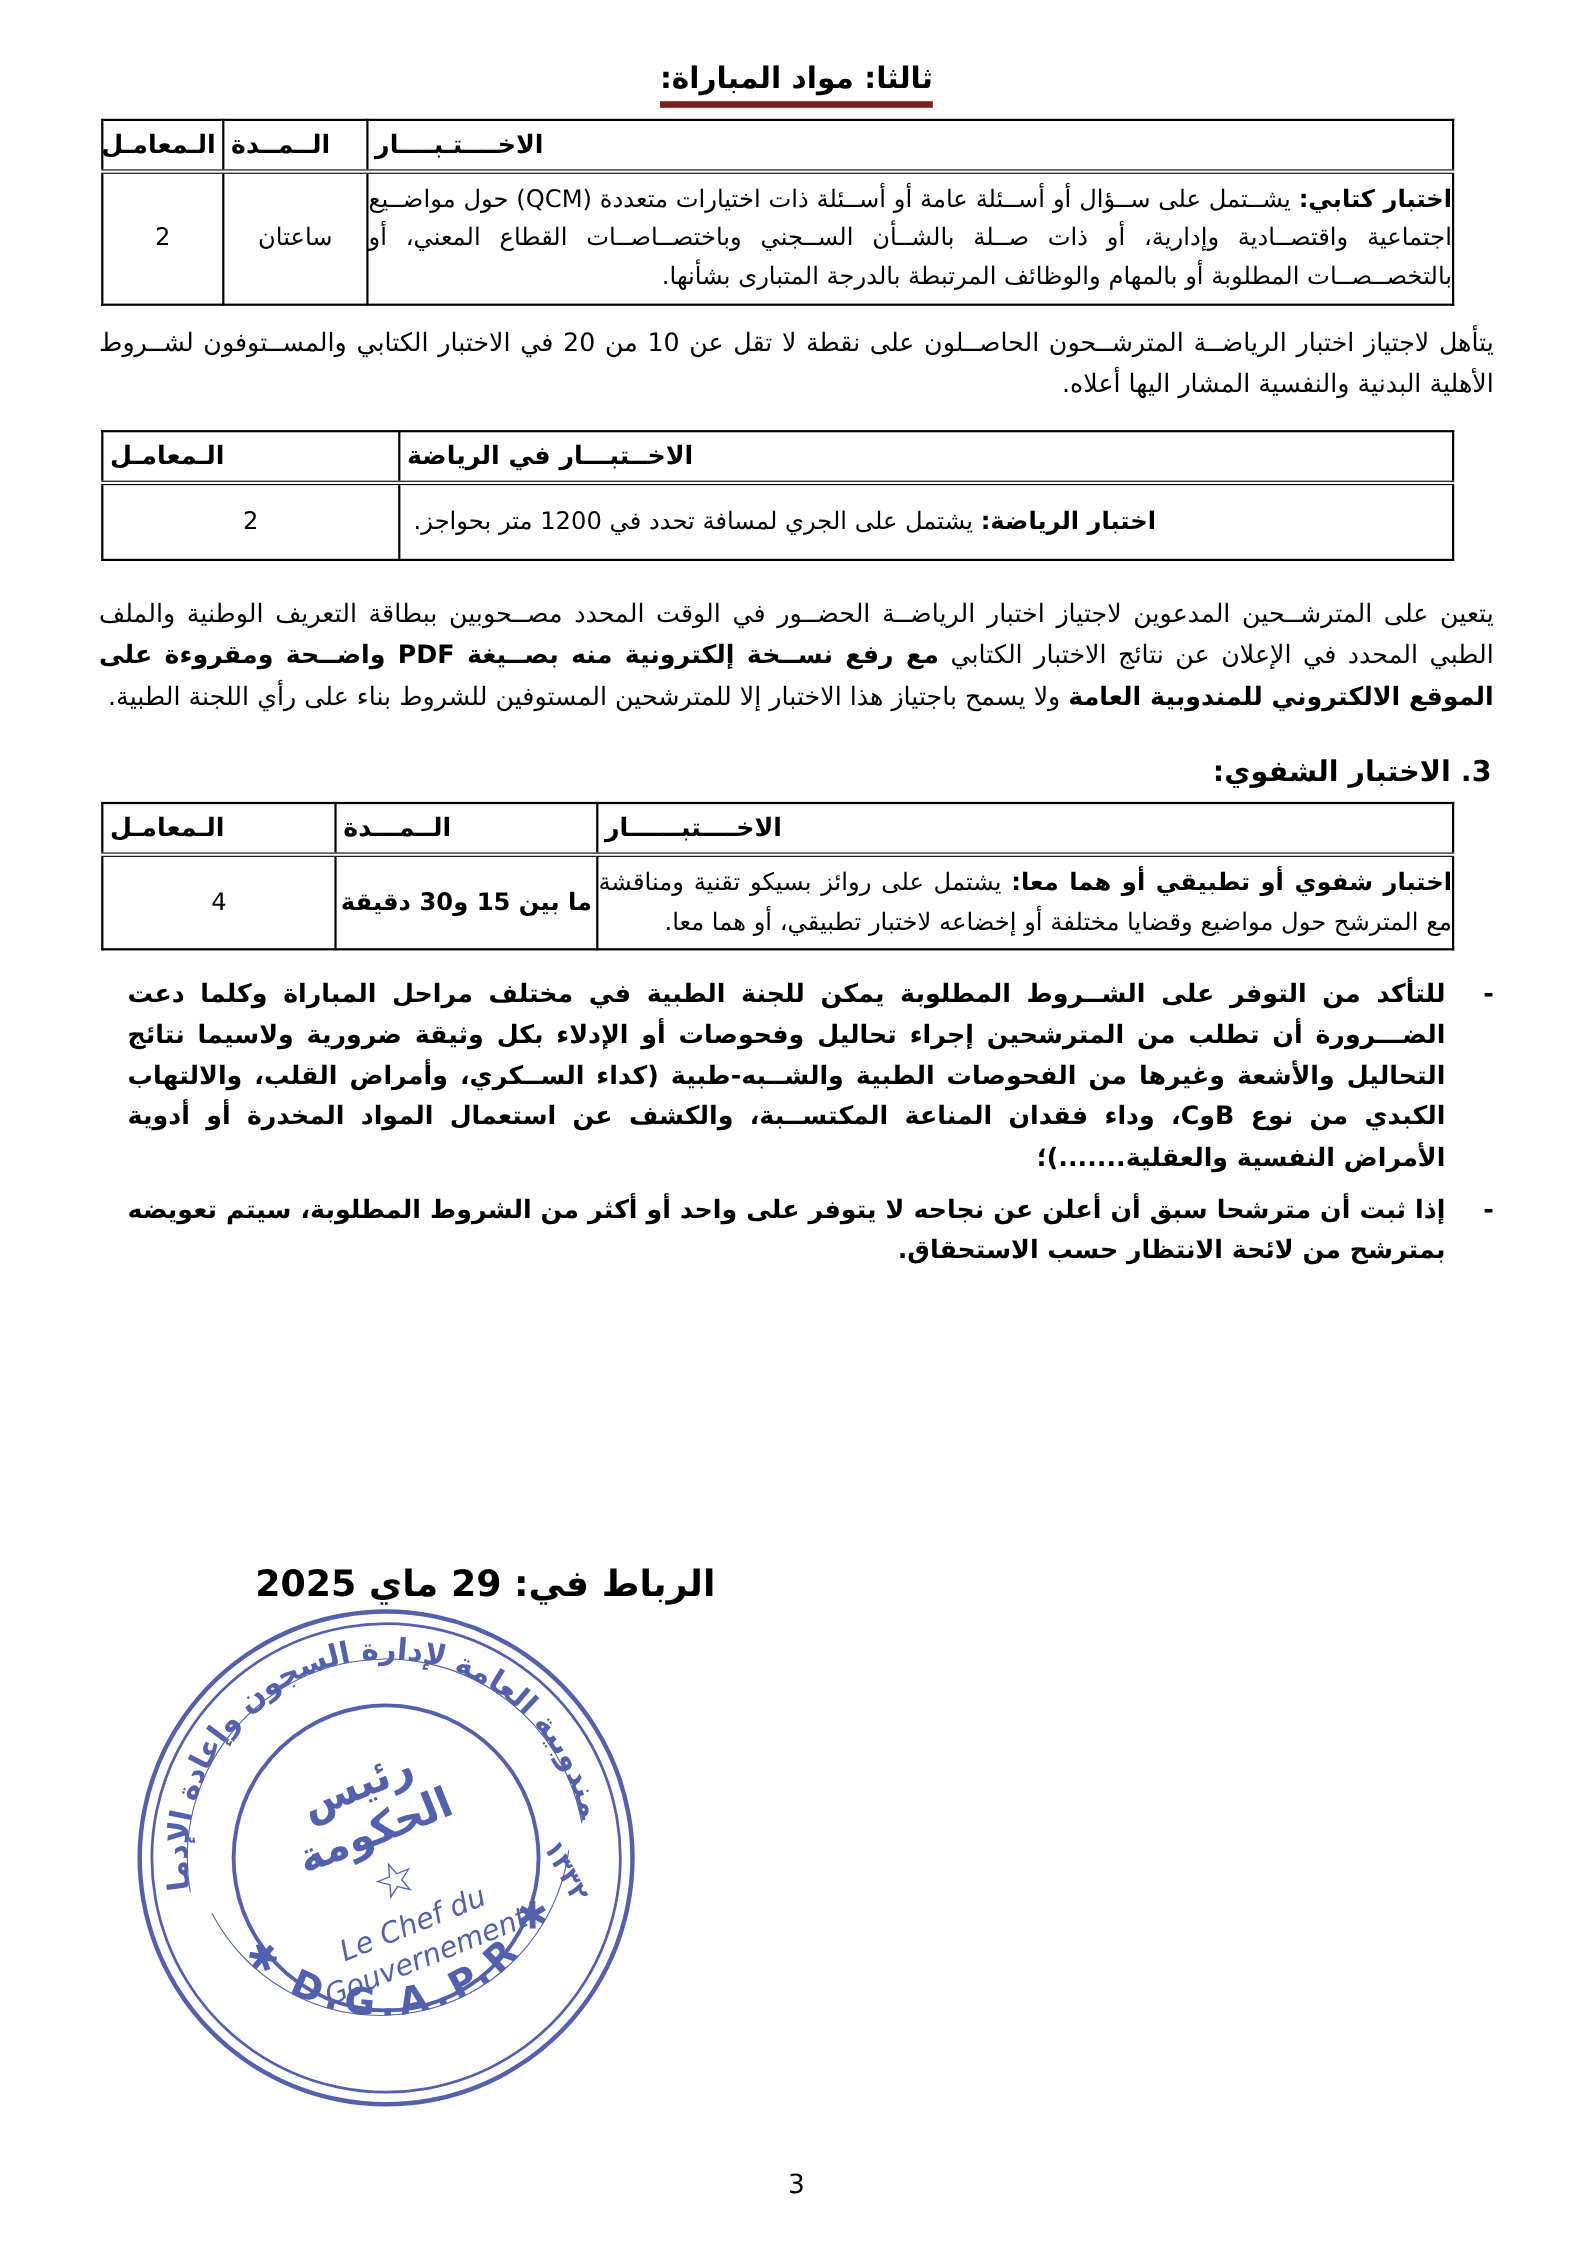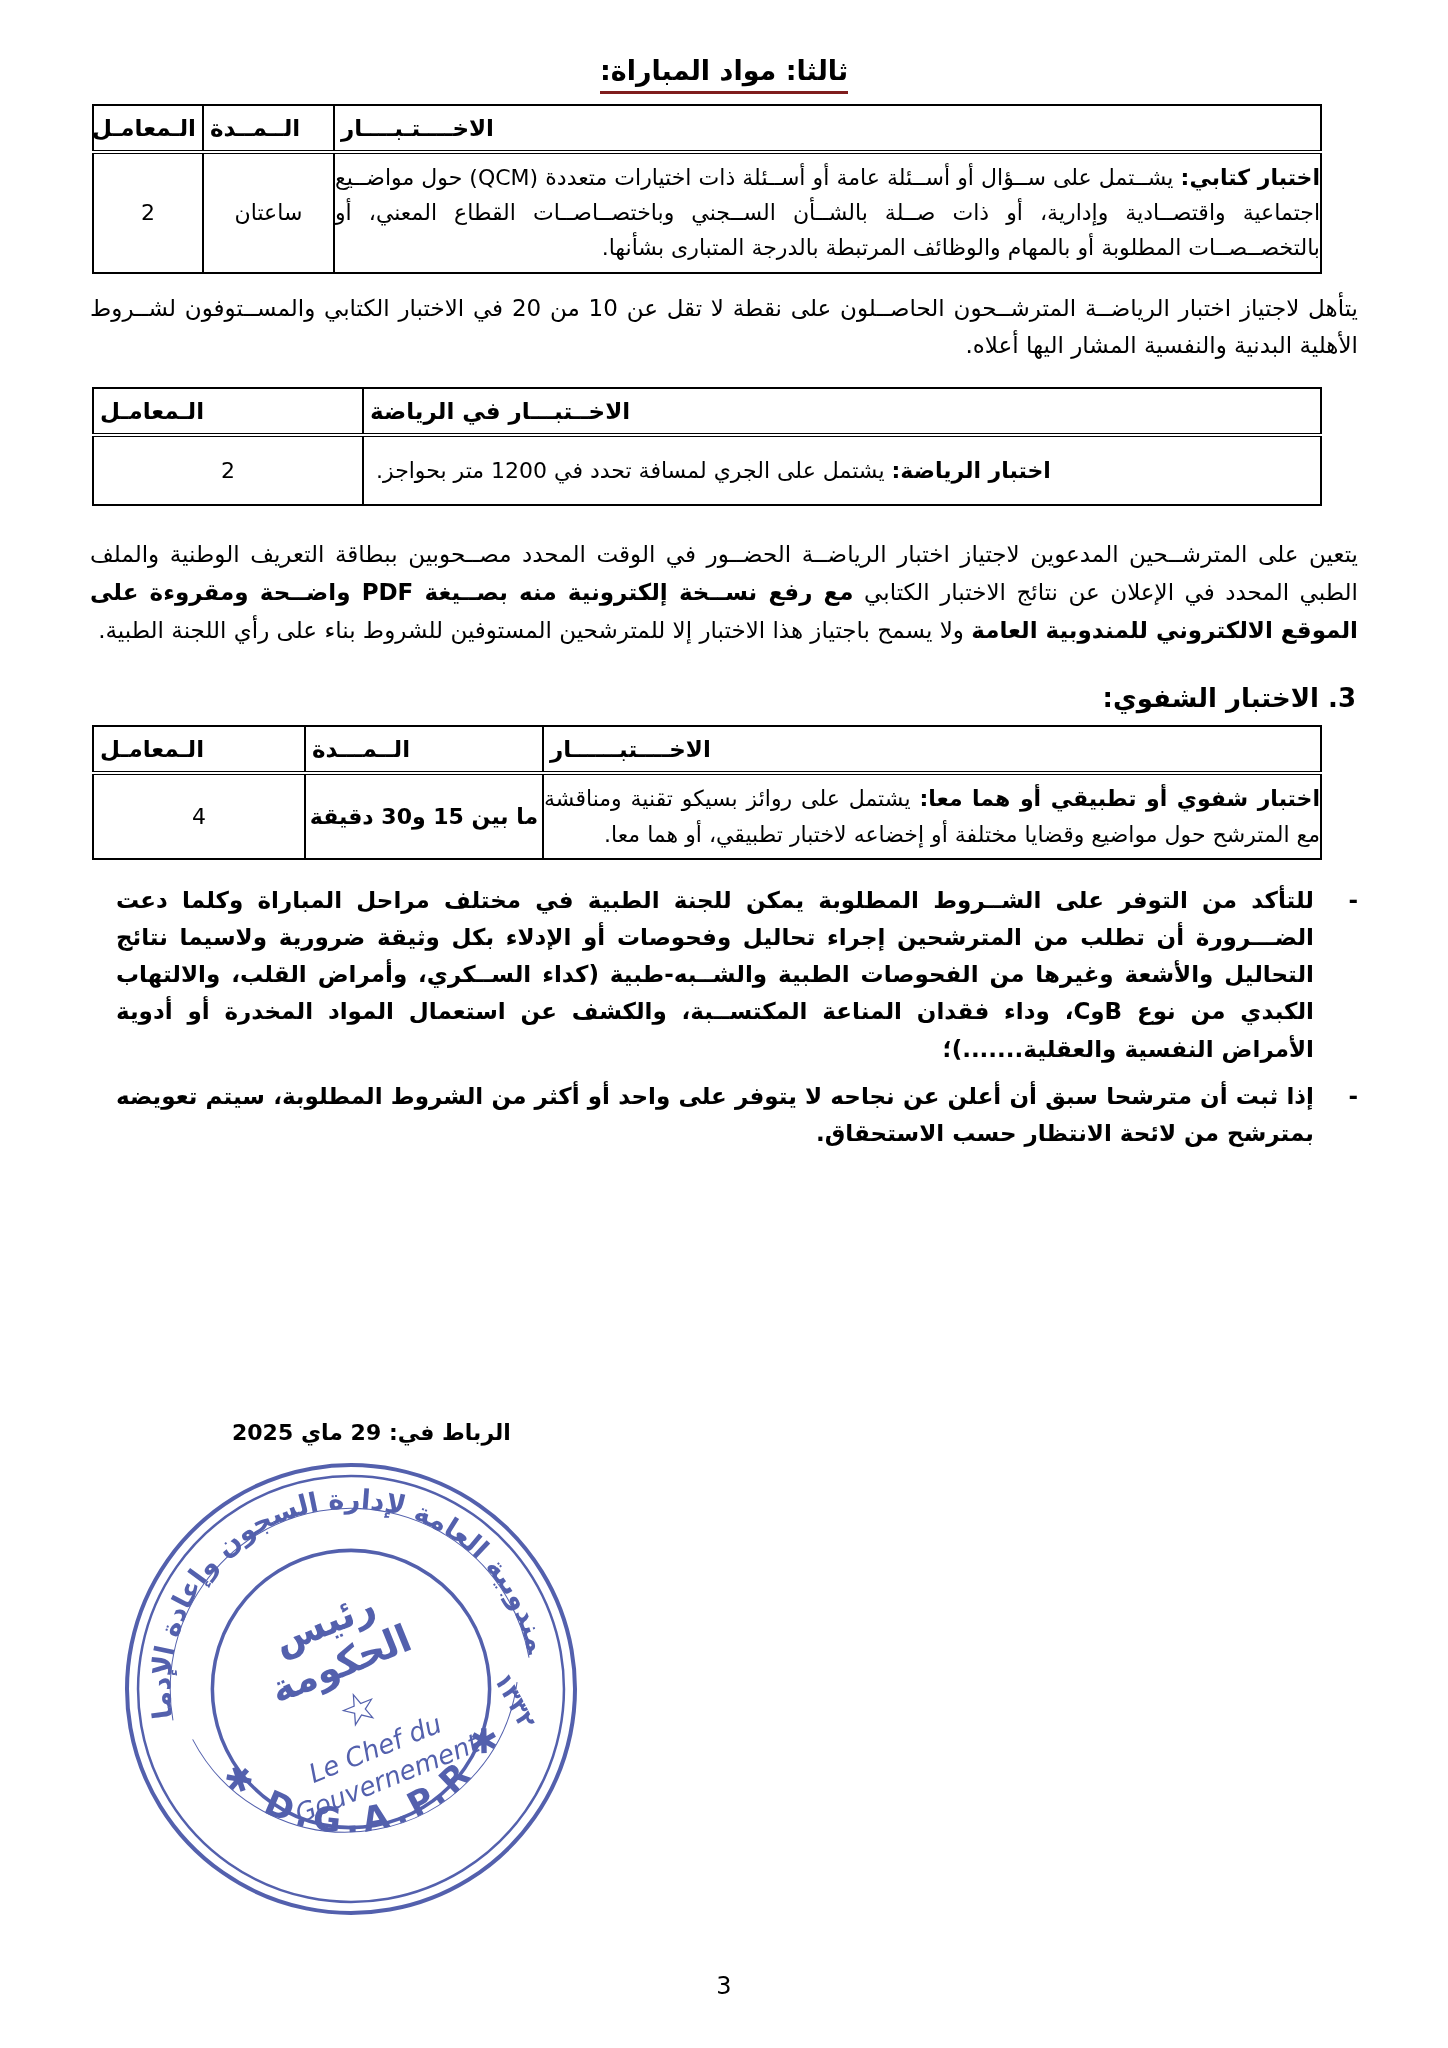--- a/index.html
+++ b/index.html
@@ -10,21 +10,21 @@
     font-family:"DejaVu Sans",sans-serif;
     color:#000;
     direction:rtl;
     overflow:hidden;
   }
   .content{padding:50px 90px 0 90px;}
   .doc-title{text-align:center;margin:0 0 10px 0;}
   .doc-title span{
     display:inline-block;
     font-size:27px;font-weight:bold;
-    border-bottom:3px solid #7f1d1d;
+    border-bottom:6px solid #7f1d1d;
     padding-bottom:5px;
   }
   .sec-heading{
     font-size:26px;font-weight:bold;
     margin:20px 2px 12px 0;
   }
   table.exam-table{
     border-collapse:collapse;
     width:1228px;
     margin:10px 36px 0 auto;
@@ -51,21 +51,21 @@
   .bullets{margin:22px 0 0 0;}
   .bullet{
     display:flex;
     font-size:23px;line-height:1.62;font-weight:bold;
     margin:0 0 10px 0;
   }
   .bullet .marker{flex:0 0 44px;text-align:right;}
   .bullet .btext{flex:1;text-align:justify;padding-left:26px;}
   .date-line{
     position:absolute;top:1420px;left:232px;
-    font-size:22px;font-weight:bold;
+    font-size:33px;font-weight:bold;
     direction:rtl;white-space:nowrap;
   }
   .page-number{
     position:absolute;top:1972px;left:0;width:1448px;
     text-align:center;font-size:24px;
   }
   .stamp{
     position:absolute;left:120px;top:1458px;
     width:462px;height:462px;
     opacity:.88;

